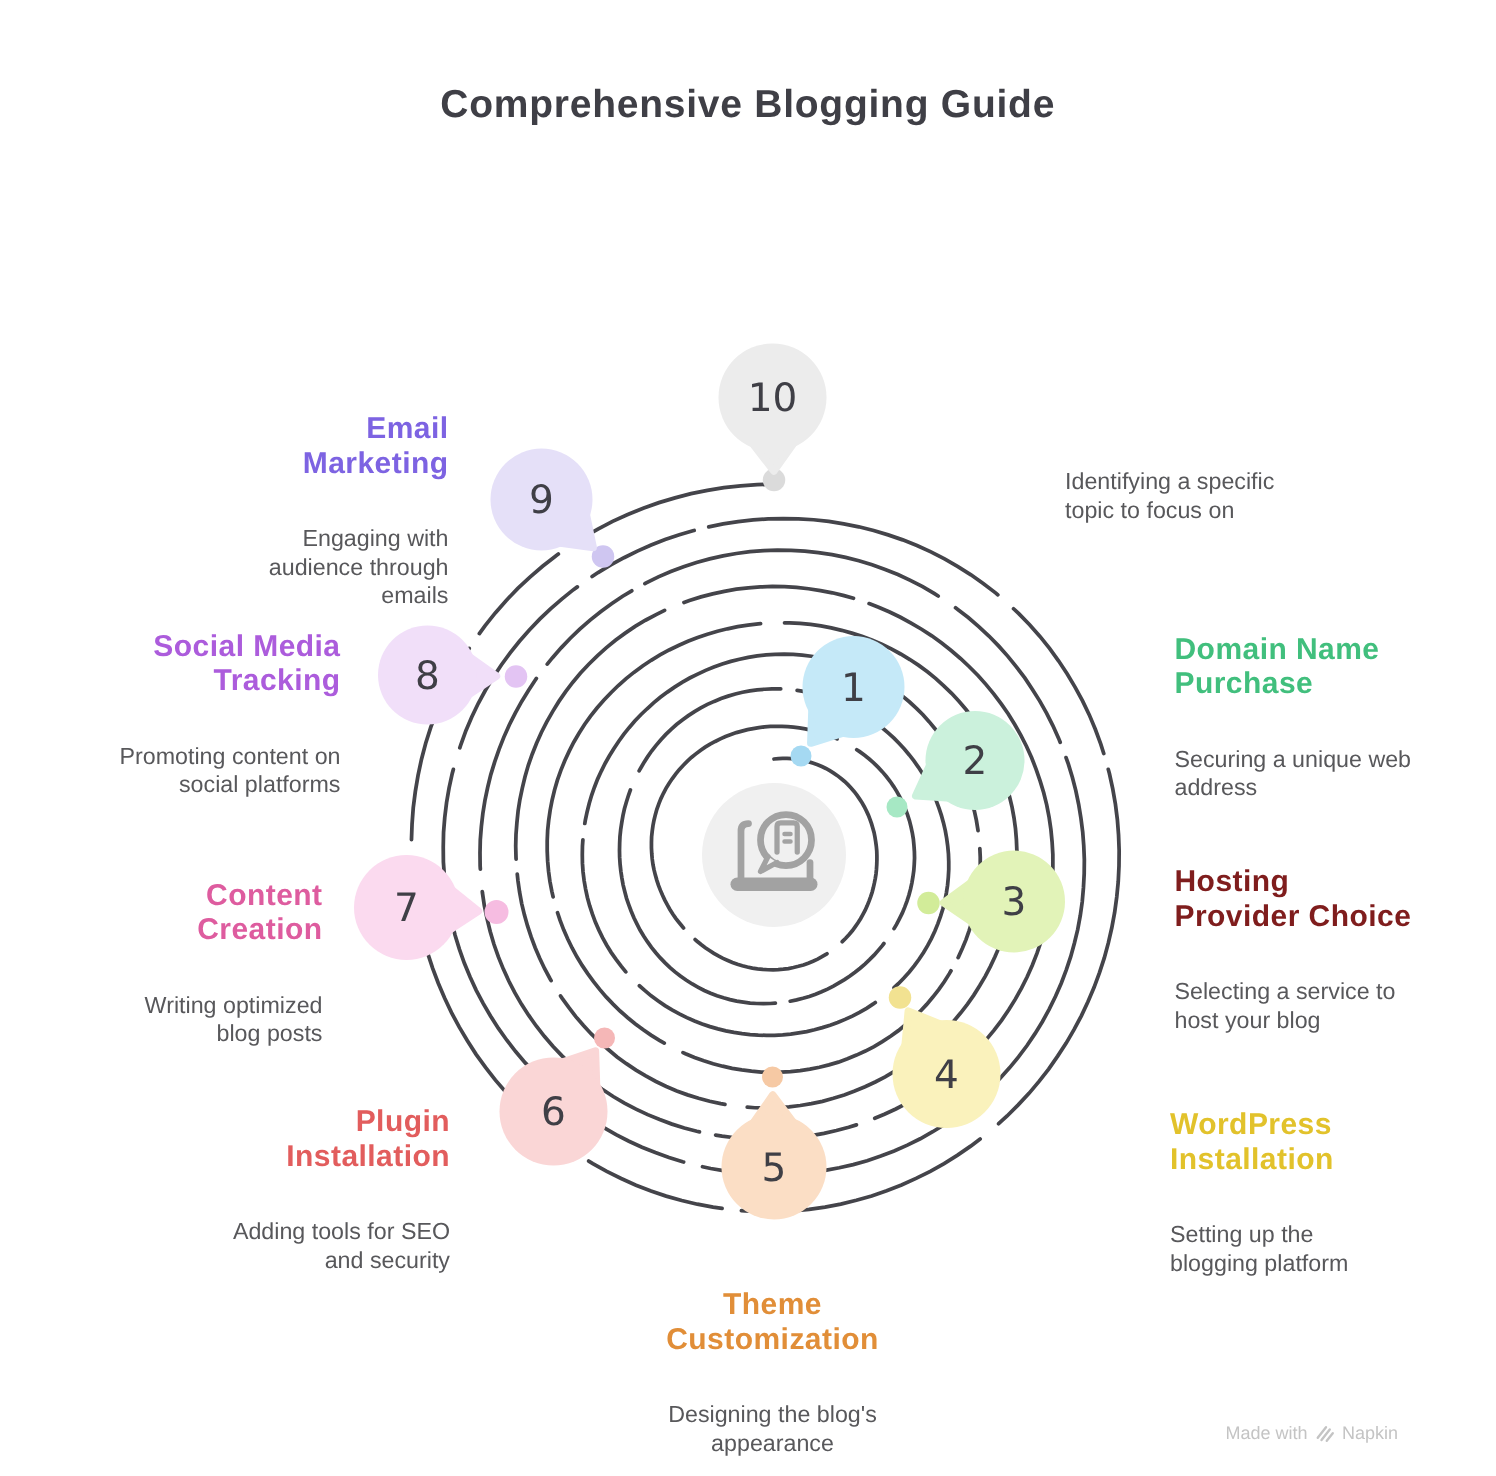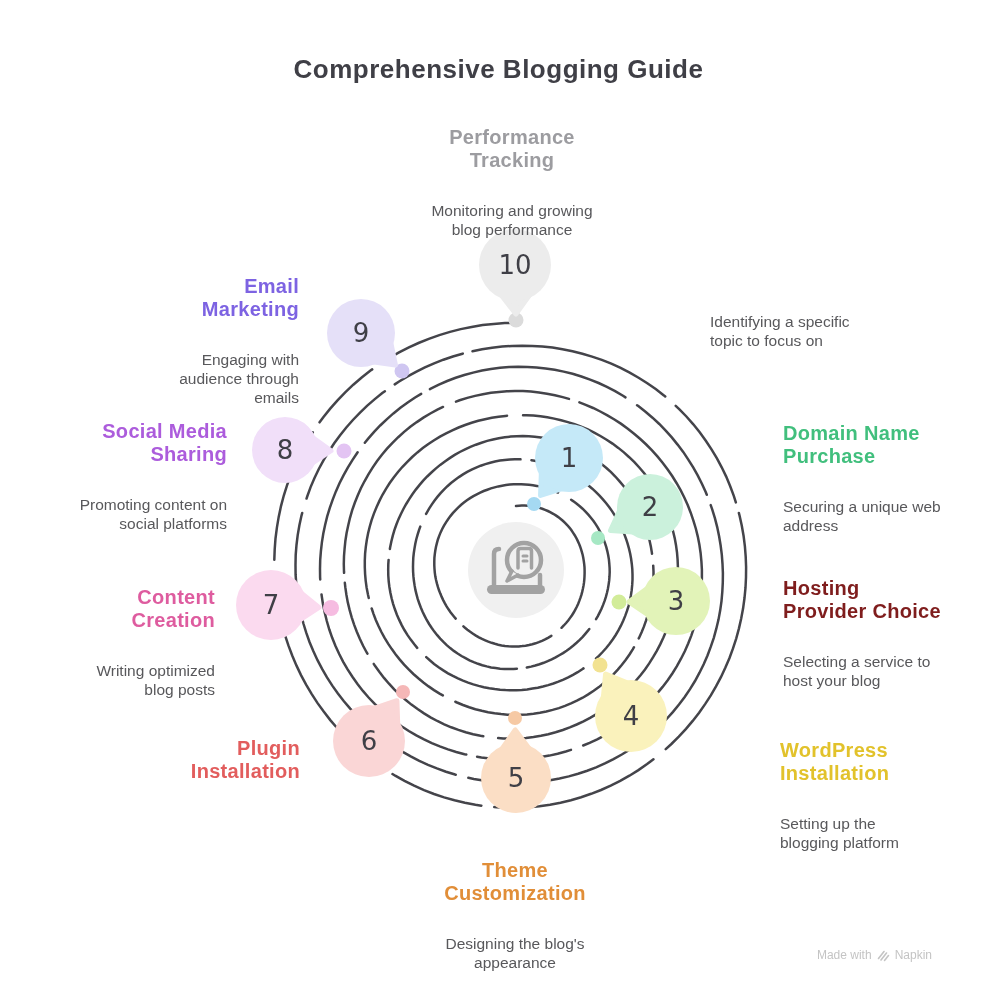--- a/index.html
+++ b/index.html
@@ -105,26 +105,20 @@
       <g>
         <circle cx="516" cy="320" r="7.5" fill="#DBDBDB"></circle>
         <path d="M 501.18868830854257 294.97078025946956 L 515.8907618697083 313.99190283395285 L 529.8916696574715 294.44890787130726 Z" fill="#ECECEC" stroke="#ECECEC" stroke-width="5" stroke-linejoin="round"></path>
         <circle cx="515" cy="265" r="36" fill="#ECECEC"></circle>
         <text x="515" y="274" text-anchor="middle" font-size="26" fill="#3F3F46" font-family="&quot;DejaVu Sans&quot;, sans-serif">10</text>
       </g>
     </svg>
 
   <h1 class="page-title">Comprehensive Blogging Guide</h1>
 
-  <div class="step-label align-center" style="left:372px;top:108px;width:280px;">
-    <span class="lbl" style="color: rgb(156, 156, 160);">Performance
-Tracking</span>
-    <span class="dsc">Monitoring and growing
-blog performance</span>
-  </div>
 
   <div class="step-label align-left" style="left:710px;top:283px;width:220px;">
     <span class="dsc">Identifying a specific
 topic to focus on</span>
   </div>
 
   <div class="step-label align-left" style="left:783px;top:404px;width:200px;">
     <span class="lbl" style="color: rgb(65, 191, 125);">Domain Name
 Purchase</span>
     <span class="dsc">Securing a unique web
@@ -148,32 +142,34 @@
   <div class="step-label align-center" style="left:375px;top:841px;width:280px;">
     <span class="lbl" style="color: rgb(225, 142, 56); text-align: center;">Theme
 Customization</span>
     <span class="dsc">Designing the blog's
 appearance</span>
   </div>
 
   <div class="step-label align-right" style="right:697px;top:719px;width:220px;">
     <span class="lbl" style="color: rgb(226, 93, 93);">Plugin
 Installation</span>
+    <span class="dsc">Adding tools for SEO
+and security</span>
   </div>
 
   <div class="step-label align-right" style="right:782px;top:557px;width:200px;">
     <span class="lbl" style="color: rgb(222, 92, 159); margin-top: 11px;">Content
 Creation</span>
     <span class="dsc">Writing optimized
 blog posts</span>
   </div>
 
   <div class="step-label align-right" style="right:770px;top:402px;width:220px;">
     <span class="lbl" style="color: rgb(172, 92, 220);">Social Media
-Sharing</span>
+Tracking</span>
     <span class="dsc">Promoting content on
 social platforms</span>
   </div>
 
   <div class="step-label align-right" style="right:698px;top:257px;width:220px;">
     <span class="lbl" style="color: rgb(125, 99, 226);">Email
 Marketing</span>
     <span class="dsc">Engaging with
 audience through
 emails</span>

